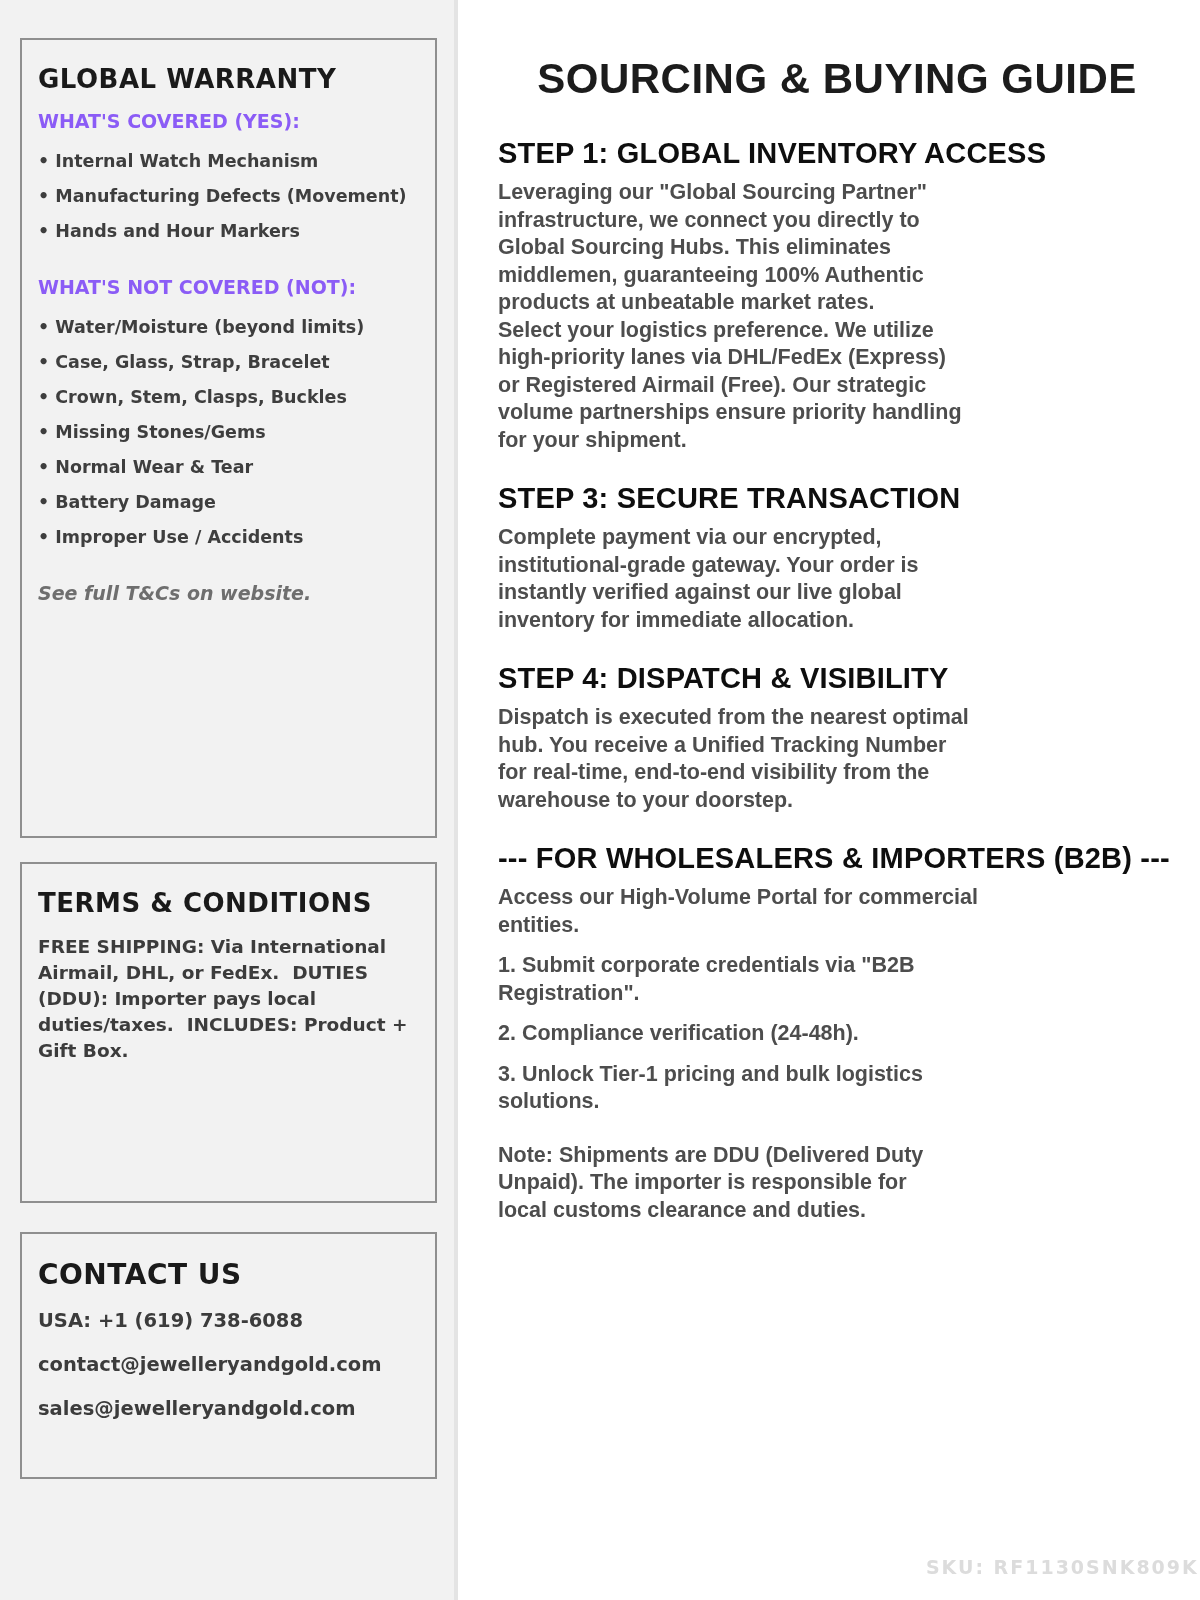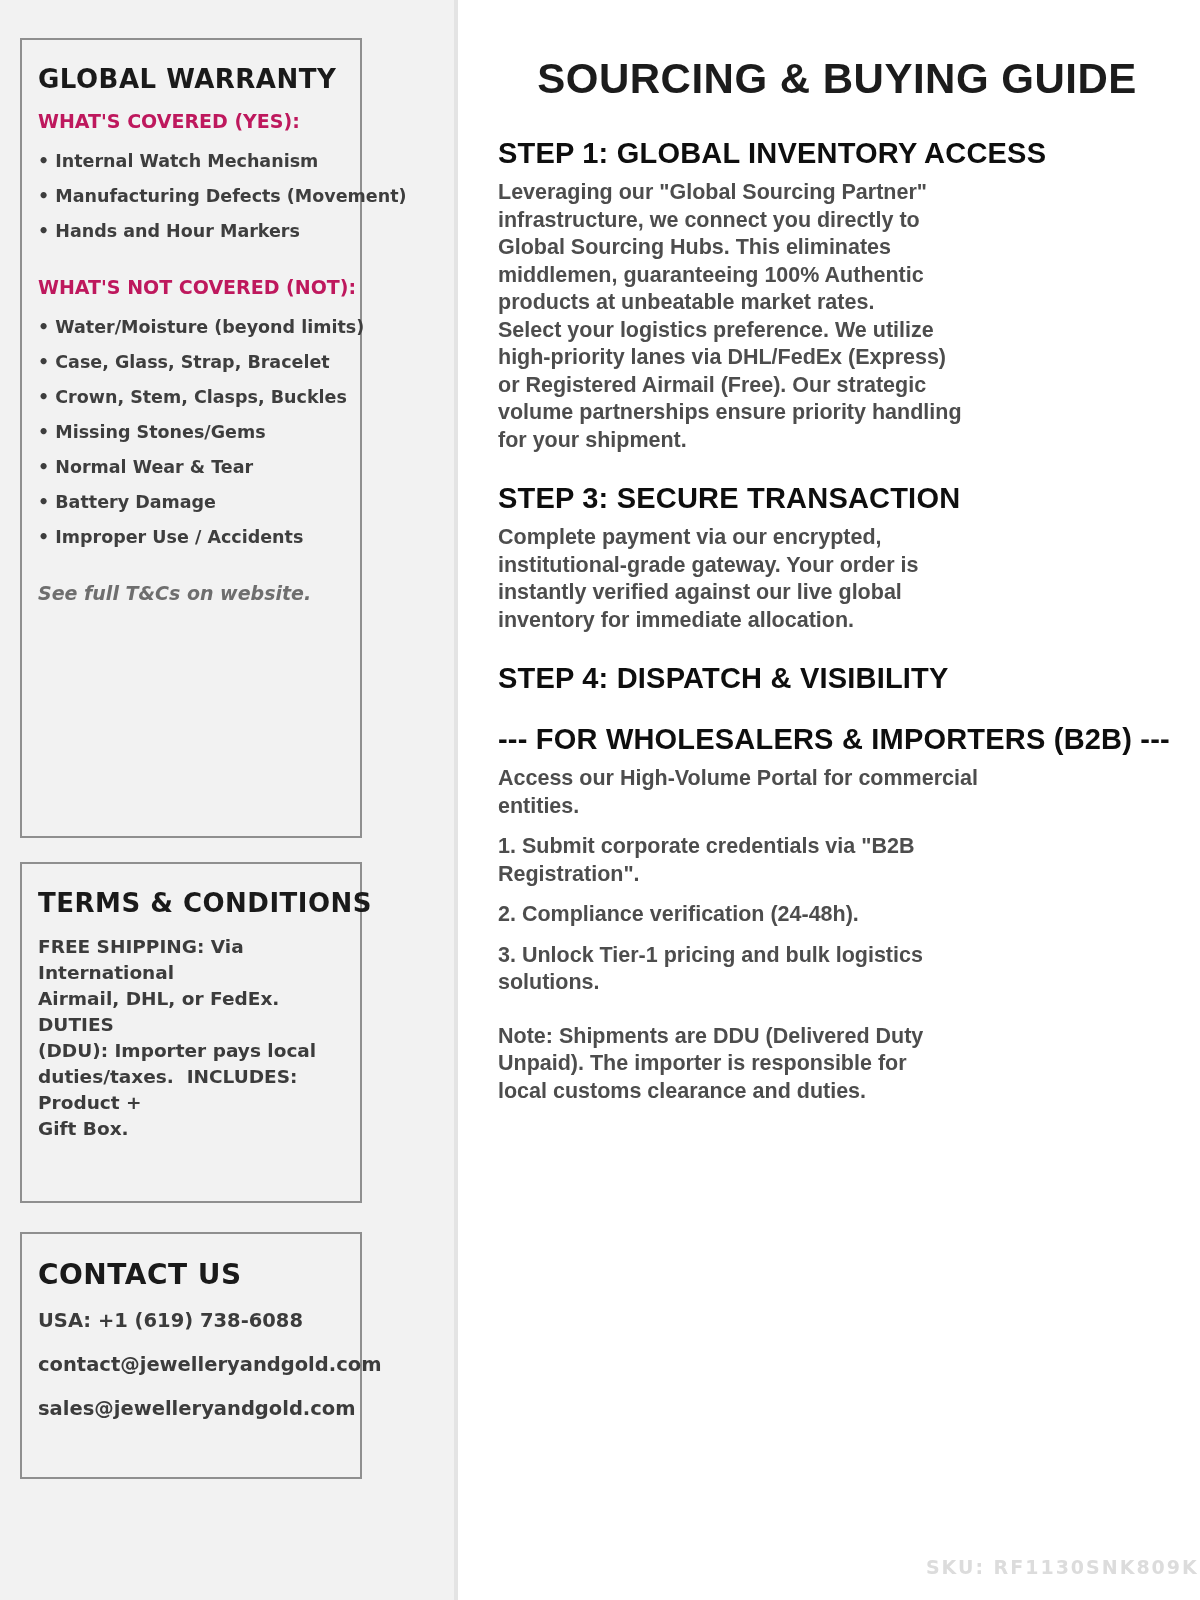--- a/index.html
+++ b/index.html
@@ -12,39 +12,39 @@
   }
 
   
   .sidebar {
     position: absolute; left: 0; top: 0;
     width: 454px; height: 1600px;
     background: #f2f2f2;
     border-right: 4px solid #e4e4e4;
   }
   .panel {
-    position: absolute; left: 20px; width: 342px;
+    position: absolute; left: 20px; width: 417px;
     border: 2px solid #8f8f8f;
     box-sizing: border-box;
     padding: 24px 14px 12px 16px;
   }
   .panel-warranty { top: 38px;  height: 800px; }
   .panel-terms    { top: 862px; height: 341px; }
   .panel-contact  { top: 1232px; height: 247px; }
 
   .panel h2 {
     margin: 0 0 16px 0;
     font-size: 26px; font-weight: 700;
     color: #1a1a1a; letter-spacing: 0.5px;
     white-space: nowrap;
   }
   .panel h3 {
     margin: 0 0 20px 0;
     font-size: 19px; font-weight: 700;
-    color: #be185d;
+    color: #8b5cf6;
     white-space: nowrap;
   }
   .panel ul { list-style: none; margin: 0 0 36px 0; padding: 0; }
   .panel li {
     font-size: 17.5px; font-weight: 700;
     color: #3e3e3e; line-height: 18px;
     margin-bottom: 17px;
     white-space: nowrap;
   }
   .panel li::before { content: "\2022\00a0"; color: #3e3e3e; }
@@ -176,20 +176,24 @@
   <section>
     <h2 class="step-heading">STEP 3: SECURE TRANSACTION</h2>
     <p class="body-text">Complete payment via our encrypted,
 institutional-grade gateway. Your order is
 instantly verified against our live global
 inventory for immediate allocation.</p>
   </section>
 
   <section>
     <h2 class="step-heading">STEP 4: DISPATCH &amp; VISIBILITY</h2>
+    <p class="body-text">Dispatch is executed from the nearest optimal
+hub. You receive a Unified Tracking Number
+for real-time, end-to-end visibility from the
+warehouse to your doorstep.</p>
   </section>
 
   <section>
     <h2 class="step-heading">--- FOR WHOLESALERS &amp; IMPORTERS (B2B) ---</h2>
     <p class="body-text">Access our High-Volume Portal for commercial
 entities.</p>
     <p class="body-text b2b-item">1. Submit corporate credentials via "B2B
 Registration".</p>
     <p class="body-text b2b-item">2. Compliance verification (24-48h).</p>
     <p class="body-text b2b-item">3. Unlock Tier-1 pricing and bulk logistics

